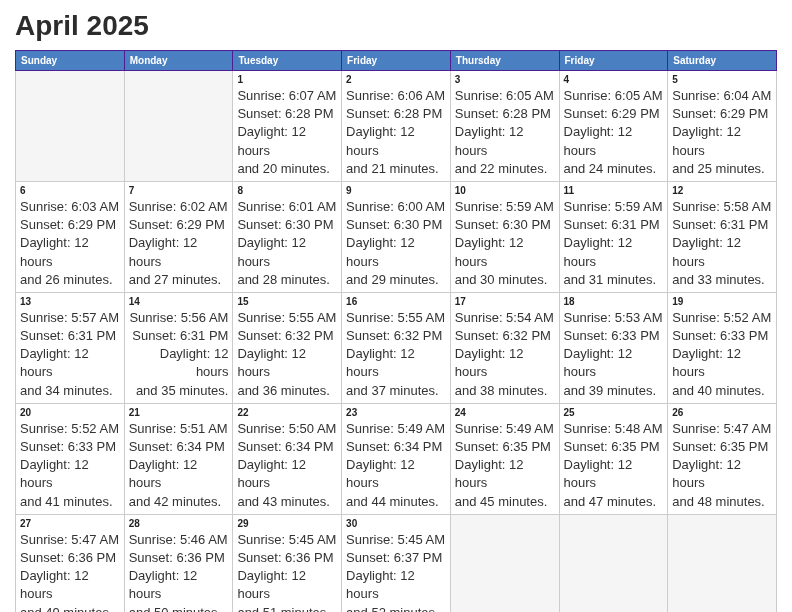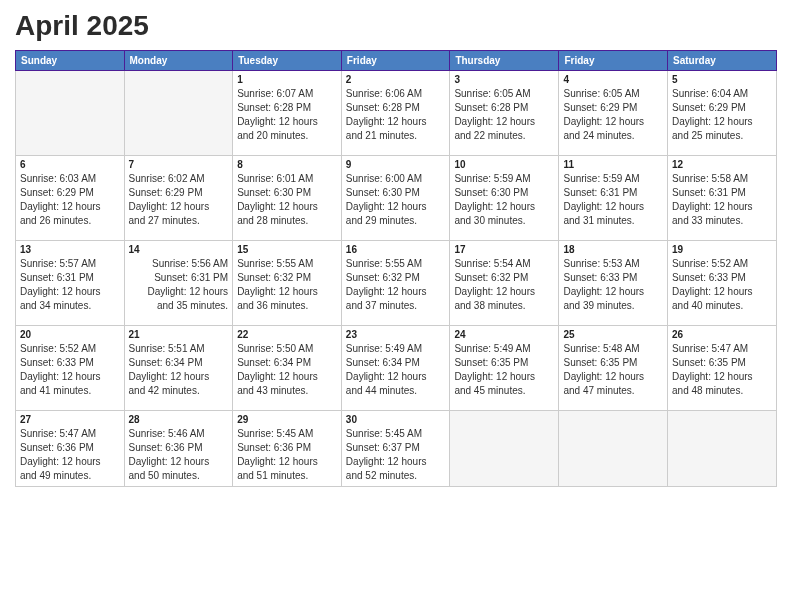--- a/index.html
+++ b/index.html
@@ -76,21 +76,21 @@
     }
     .day-num {
       font-weight: bold;
       font-size: 10px;
       color: #222;
       display: block;
       margin-bottom: 2px;
     }
     .day-info {
       color: #333;
-      font-size: 10px;
+      font-size: 13px;
       line-height: 1.4;
     }
     .last-row td {
       height: 70px;
     }
   </style>
 </head>
 <body>
 
 <div class="page">

